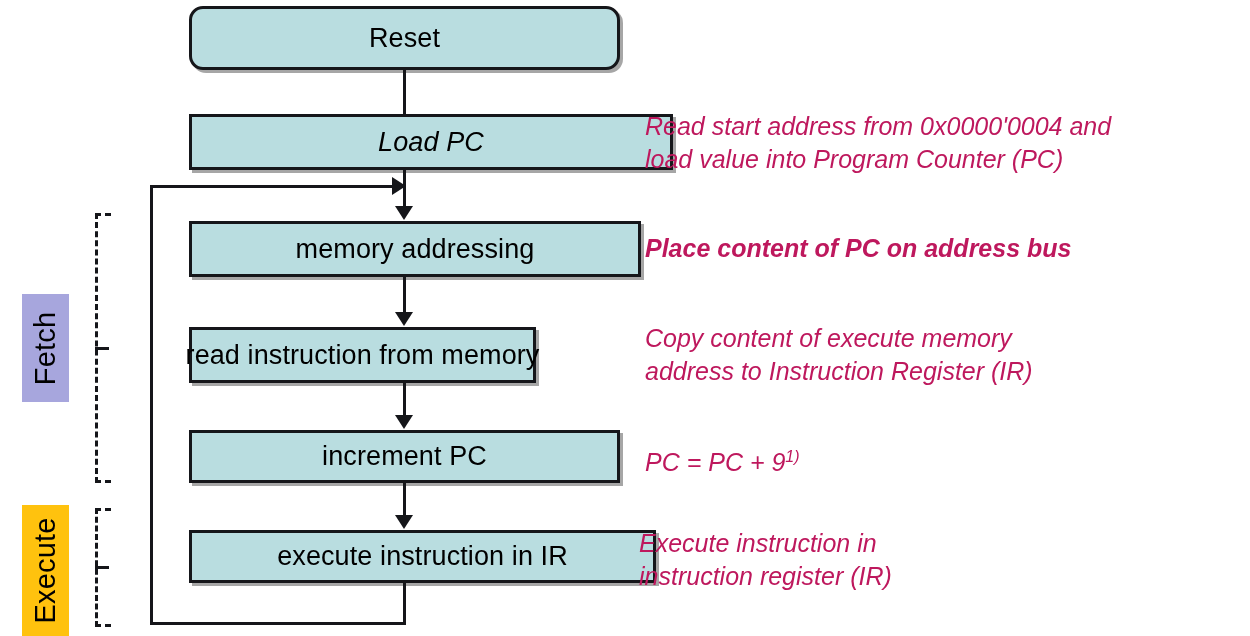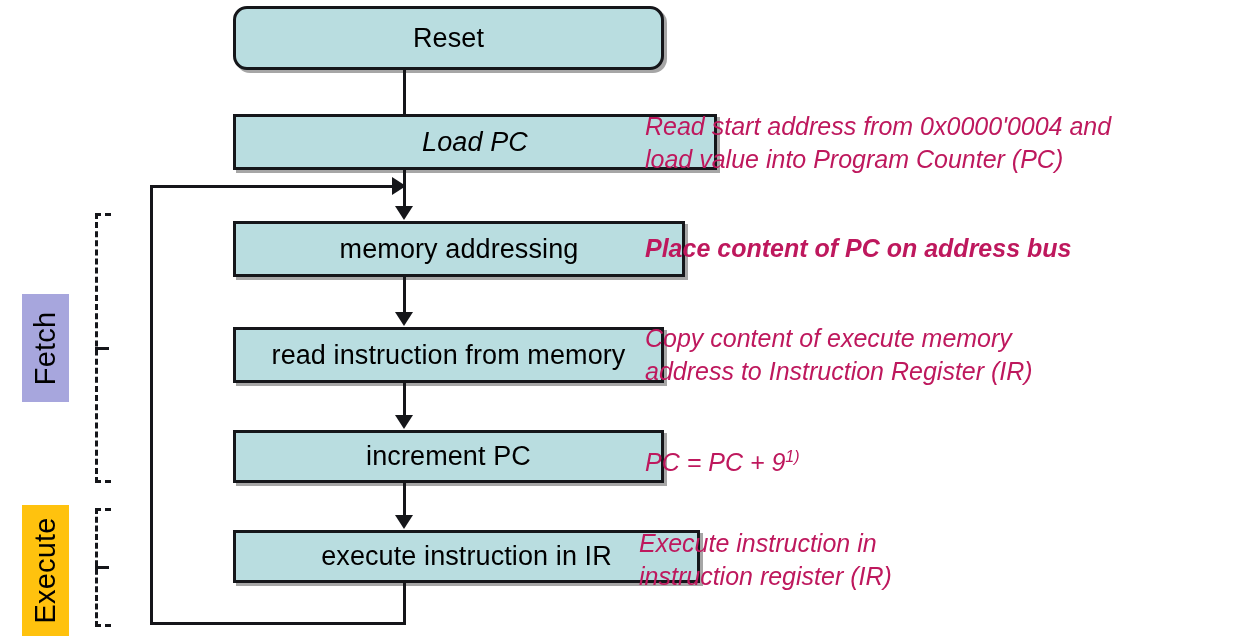--- a/index.html
+++ b/index.html
@@ -26,21 +26,20 @@
     border: 3px solid #15161a;
     display: flex;
     align-items: center;
     justify-content: center;
     color: #000000;
     font-size: 27px;
     line-height: 1;
     letter-spacing: 0.1px;
     white-space: nowrap;
     box-shadow: 3px 3px 0 rgba(0,0,0,0.35);
-    margin-left: 44px;
   }
   .node.rounded {
     border-radius: 14px;
   }
 
   
   .vline {
     position: absolute;
     width: 3px;
     background: #15161a;
@@ -124,21 +123,21 @@
   </div>
 
   <div class="node" style="left:189px; top:114px; width:484px; height:56px;font-style:italic;">
     <span>Load PC</span>
   </div>
 
   <div class="node" style="left:189px; top:221px; width:452px; height:56px;">
     <span>memory addressing</span>
   </div>
 
-  <div class="node" style="left:189px; top:327px; width:431px; height:56px;">
+  <div class="node" style="left:189px; top:327px; width:347px; height:56px;">
     <span>read instruction from memory</span>
   </div>
 
   <div class="node" style="left:189px; top:430px; width:431px; height:53px;">
     <span>increment PC</span>
   </div>
 
   <div class="node" style="left:189px; top:530px; width:467px; height:53px;">
     <span>execute instruction in IR</span>
   </div>

